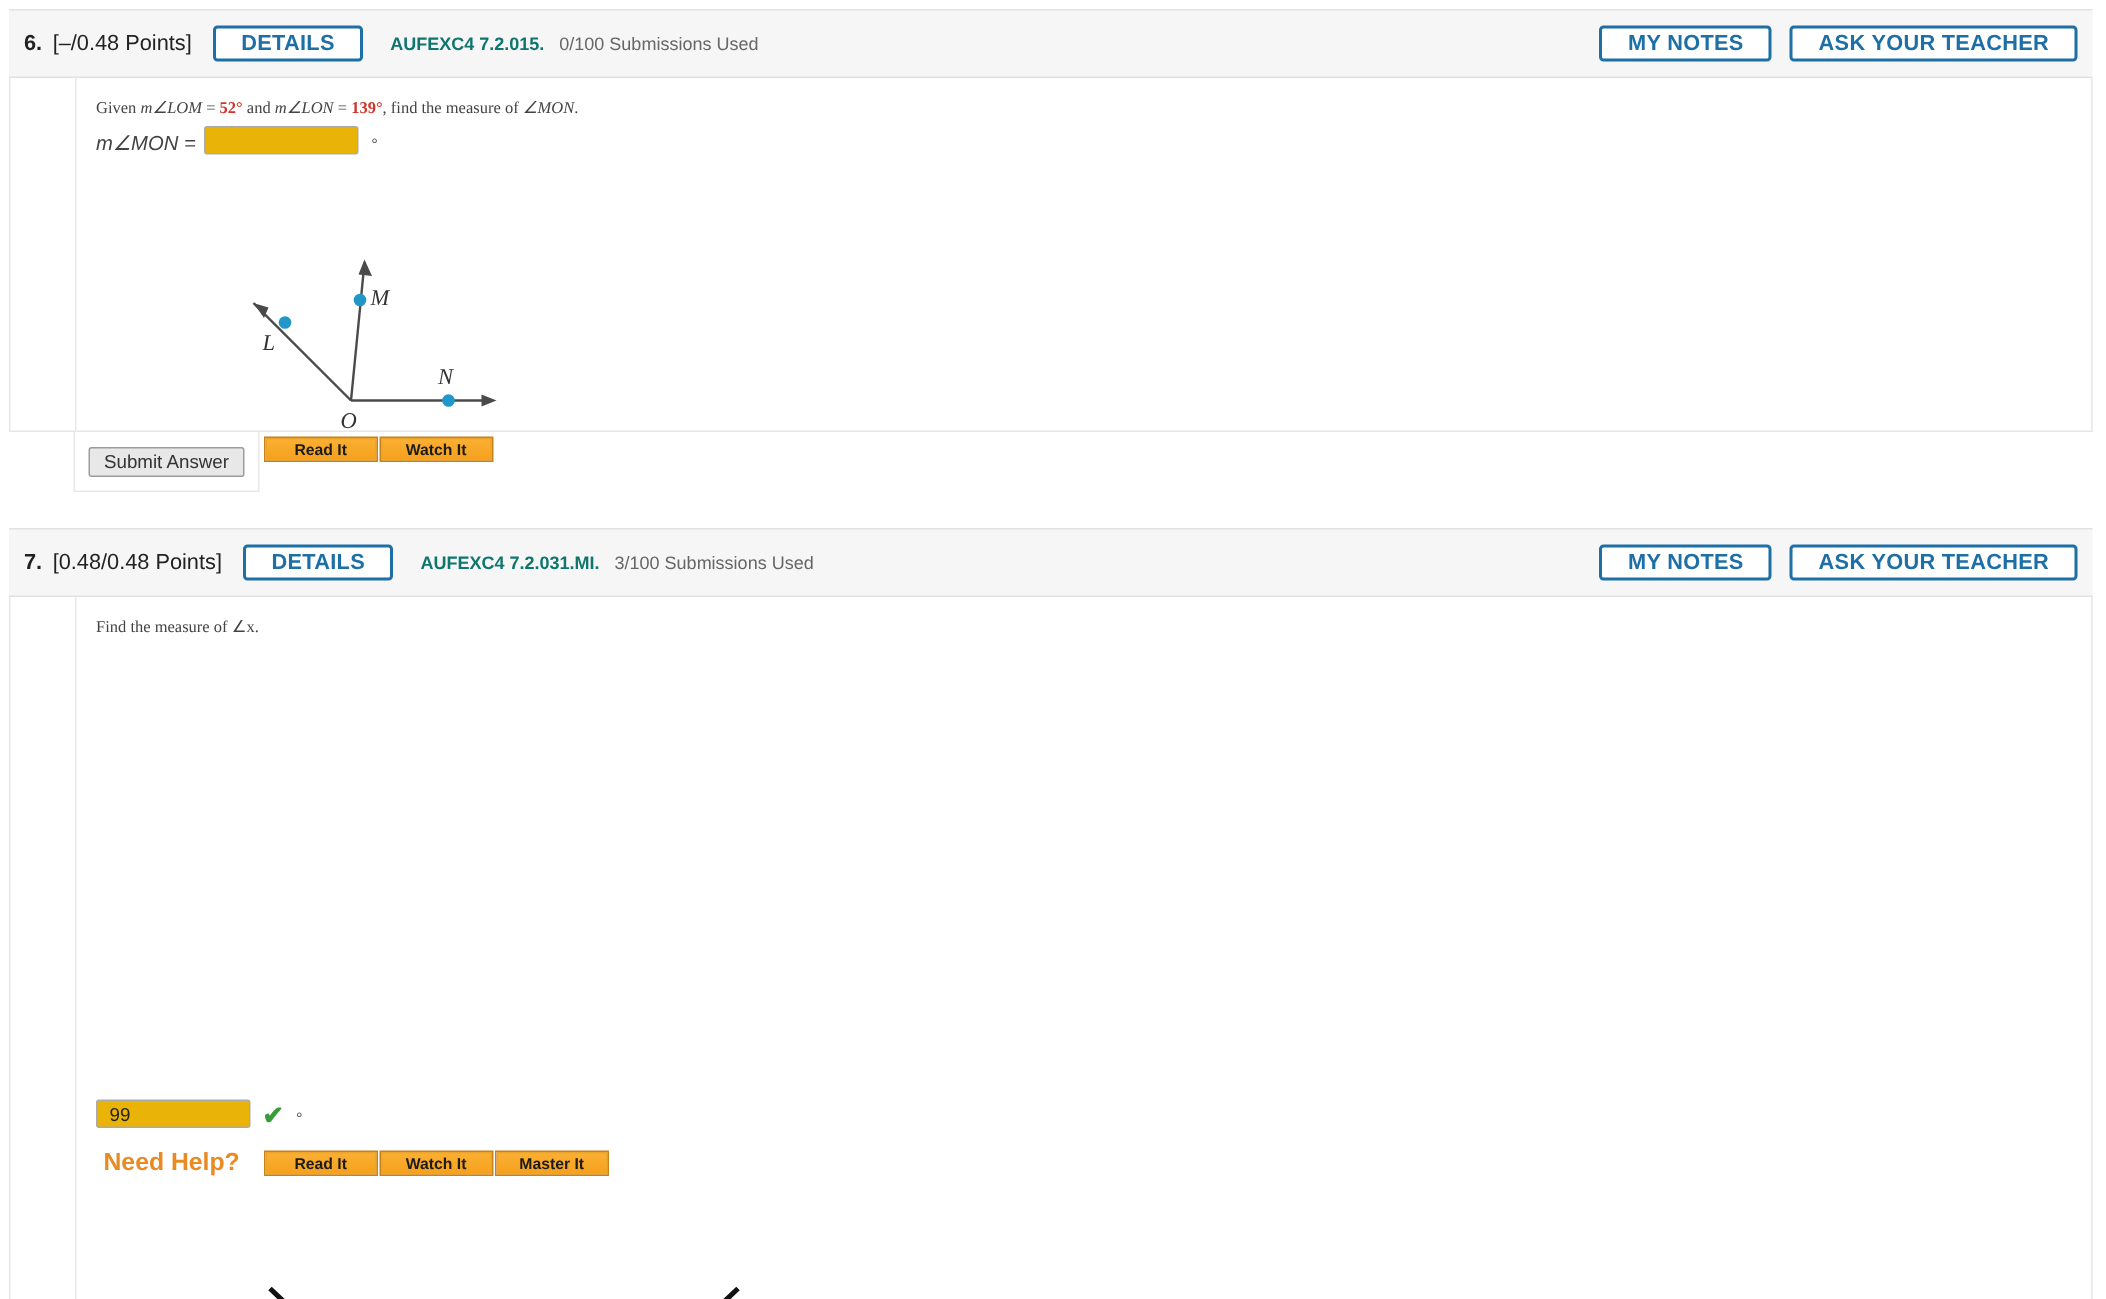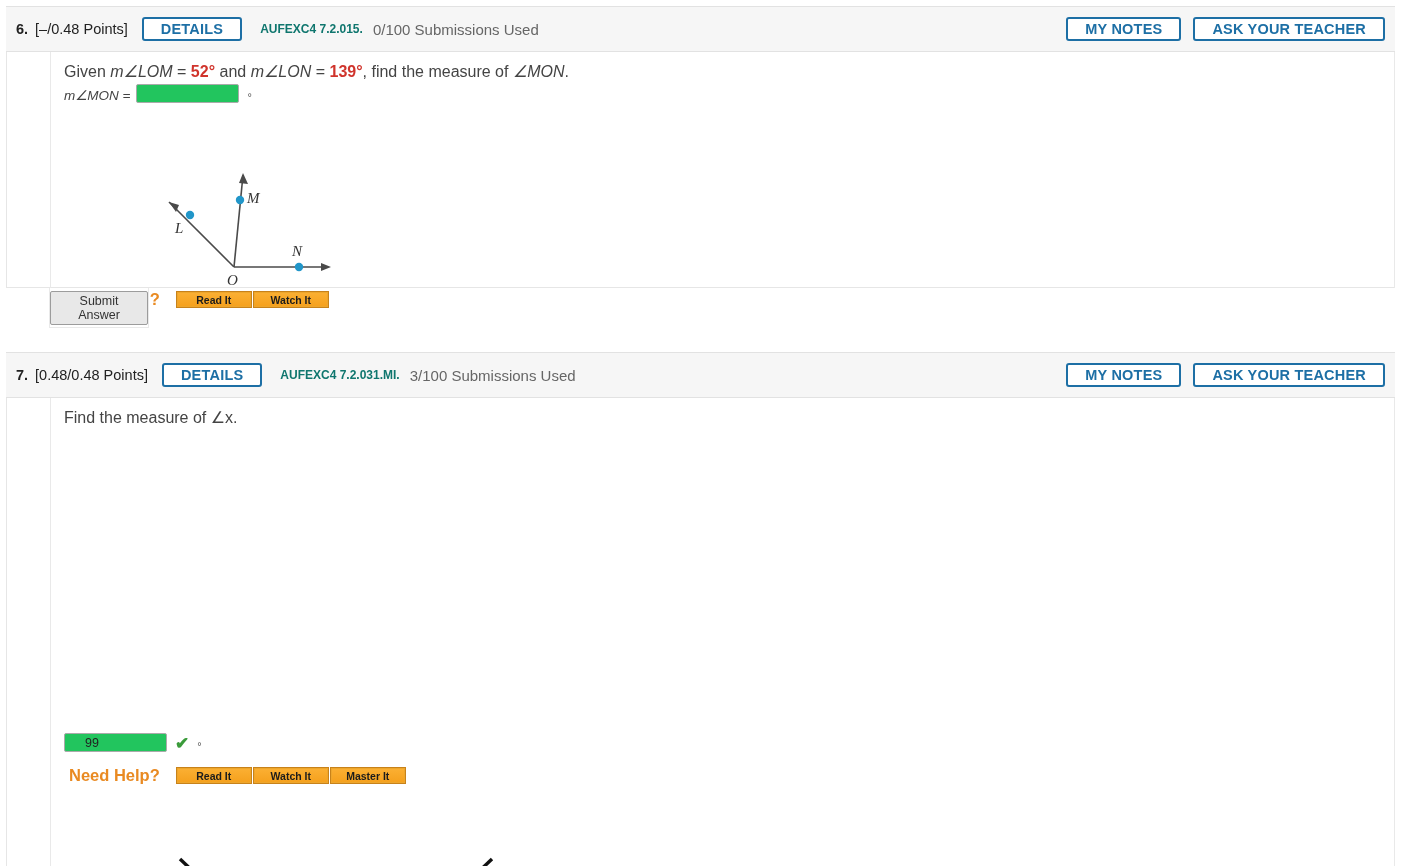--- a/index.html
+++ b/index.html
@@ -79,21 +79,21 @@
 
   .q-code {
     font-size: 12px;
     font-weight: bold;
     color: #0f766e;
     margin-left: 6px;
     margin-right: 10px;
     white-space: nowrap;
   }
   .q-submissions {
-    font-size: 15px;
+    font-size: 12px;
     color: #666;
     white-space: nowrap;
   }
 
   .header-spacer { flex: 1 1 auto; }
 
   .header-right {
     display: flex;
     align-items: center;
   }
@@ -118,24 +118,25 @@
     top: 0;
     box-sizing: border-box;
     border-left: 1px solid #e9e9e9;
     border-right: 1px solid #e9e9e9;
   }
   #q6-inner { width: 1345px; height: 236px; }
   #q7-inner { width: 1345px; height: 496px; }
 
   .prompt {
     position: absolute;
-    font-size: 16px;
+    font-size: 11px;
     color: #444;
     line-height: 20px;
     white-space: nowrap;
+    font-family: Liberation Serif, serif;
   }
   .mi { font-style: italic; }
   .red { color: #d0342c; font-weight: bold; font-style: normal; }
 
   .answer-row {
     position: absolute;
     display: flex;
     align-items: flex-end;
   }
   .answer-label {
@@ -143,25 +144,25 @@
     font-style: italic;
     color: #444;
     margin-right: 6px;
   }
   .answer-input {
     box-sizing: border-box;
     width: 103px;
     height: 19px;
     border: 1px solid #aaa;
     border-radius: 2px;
-    background: #22c55e;
+    background: #eab308;
     font-family: "Liberation Sans", sans-serif;
     font-size: 12.5px;
     color: #222;
-    padding: 1px 20px;
+    padding: 1px 8px;
     outline: none;
   }
   .deg-sym {
     font-size: 11px;
     color: #555;
     margin-left: 8px;
   }
   .check-mark {
     margin-left: 8px;
     color: #3a9b3a;
@@ -200,26 +201,27 @@
     color: #1c1c1c;
     cursor: pointer;
     white-space: nowrap;
   }
 
   
   .submit-box {
     position: absolute;
     left: 43px;
     box-sizing: border-box;
-    width: 100px;
+    width: 124px;
     height: 40px;
     border: 1px solid #e9e9e9;
     border-top: none;
     display: flex;
     align-items: center;
+    justify-content: center;
     background: #fff;
   }
   .submit-btn {
     box-sizing: border-box;
     padding: 2px 9px;
     background: #e8e8e8;
     border: 1px solid #9c9c9c;
     border-radius: 2px;
     font-family: "Liberation Sans", sans-serif;
     font-size: 12.5px;

